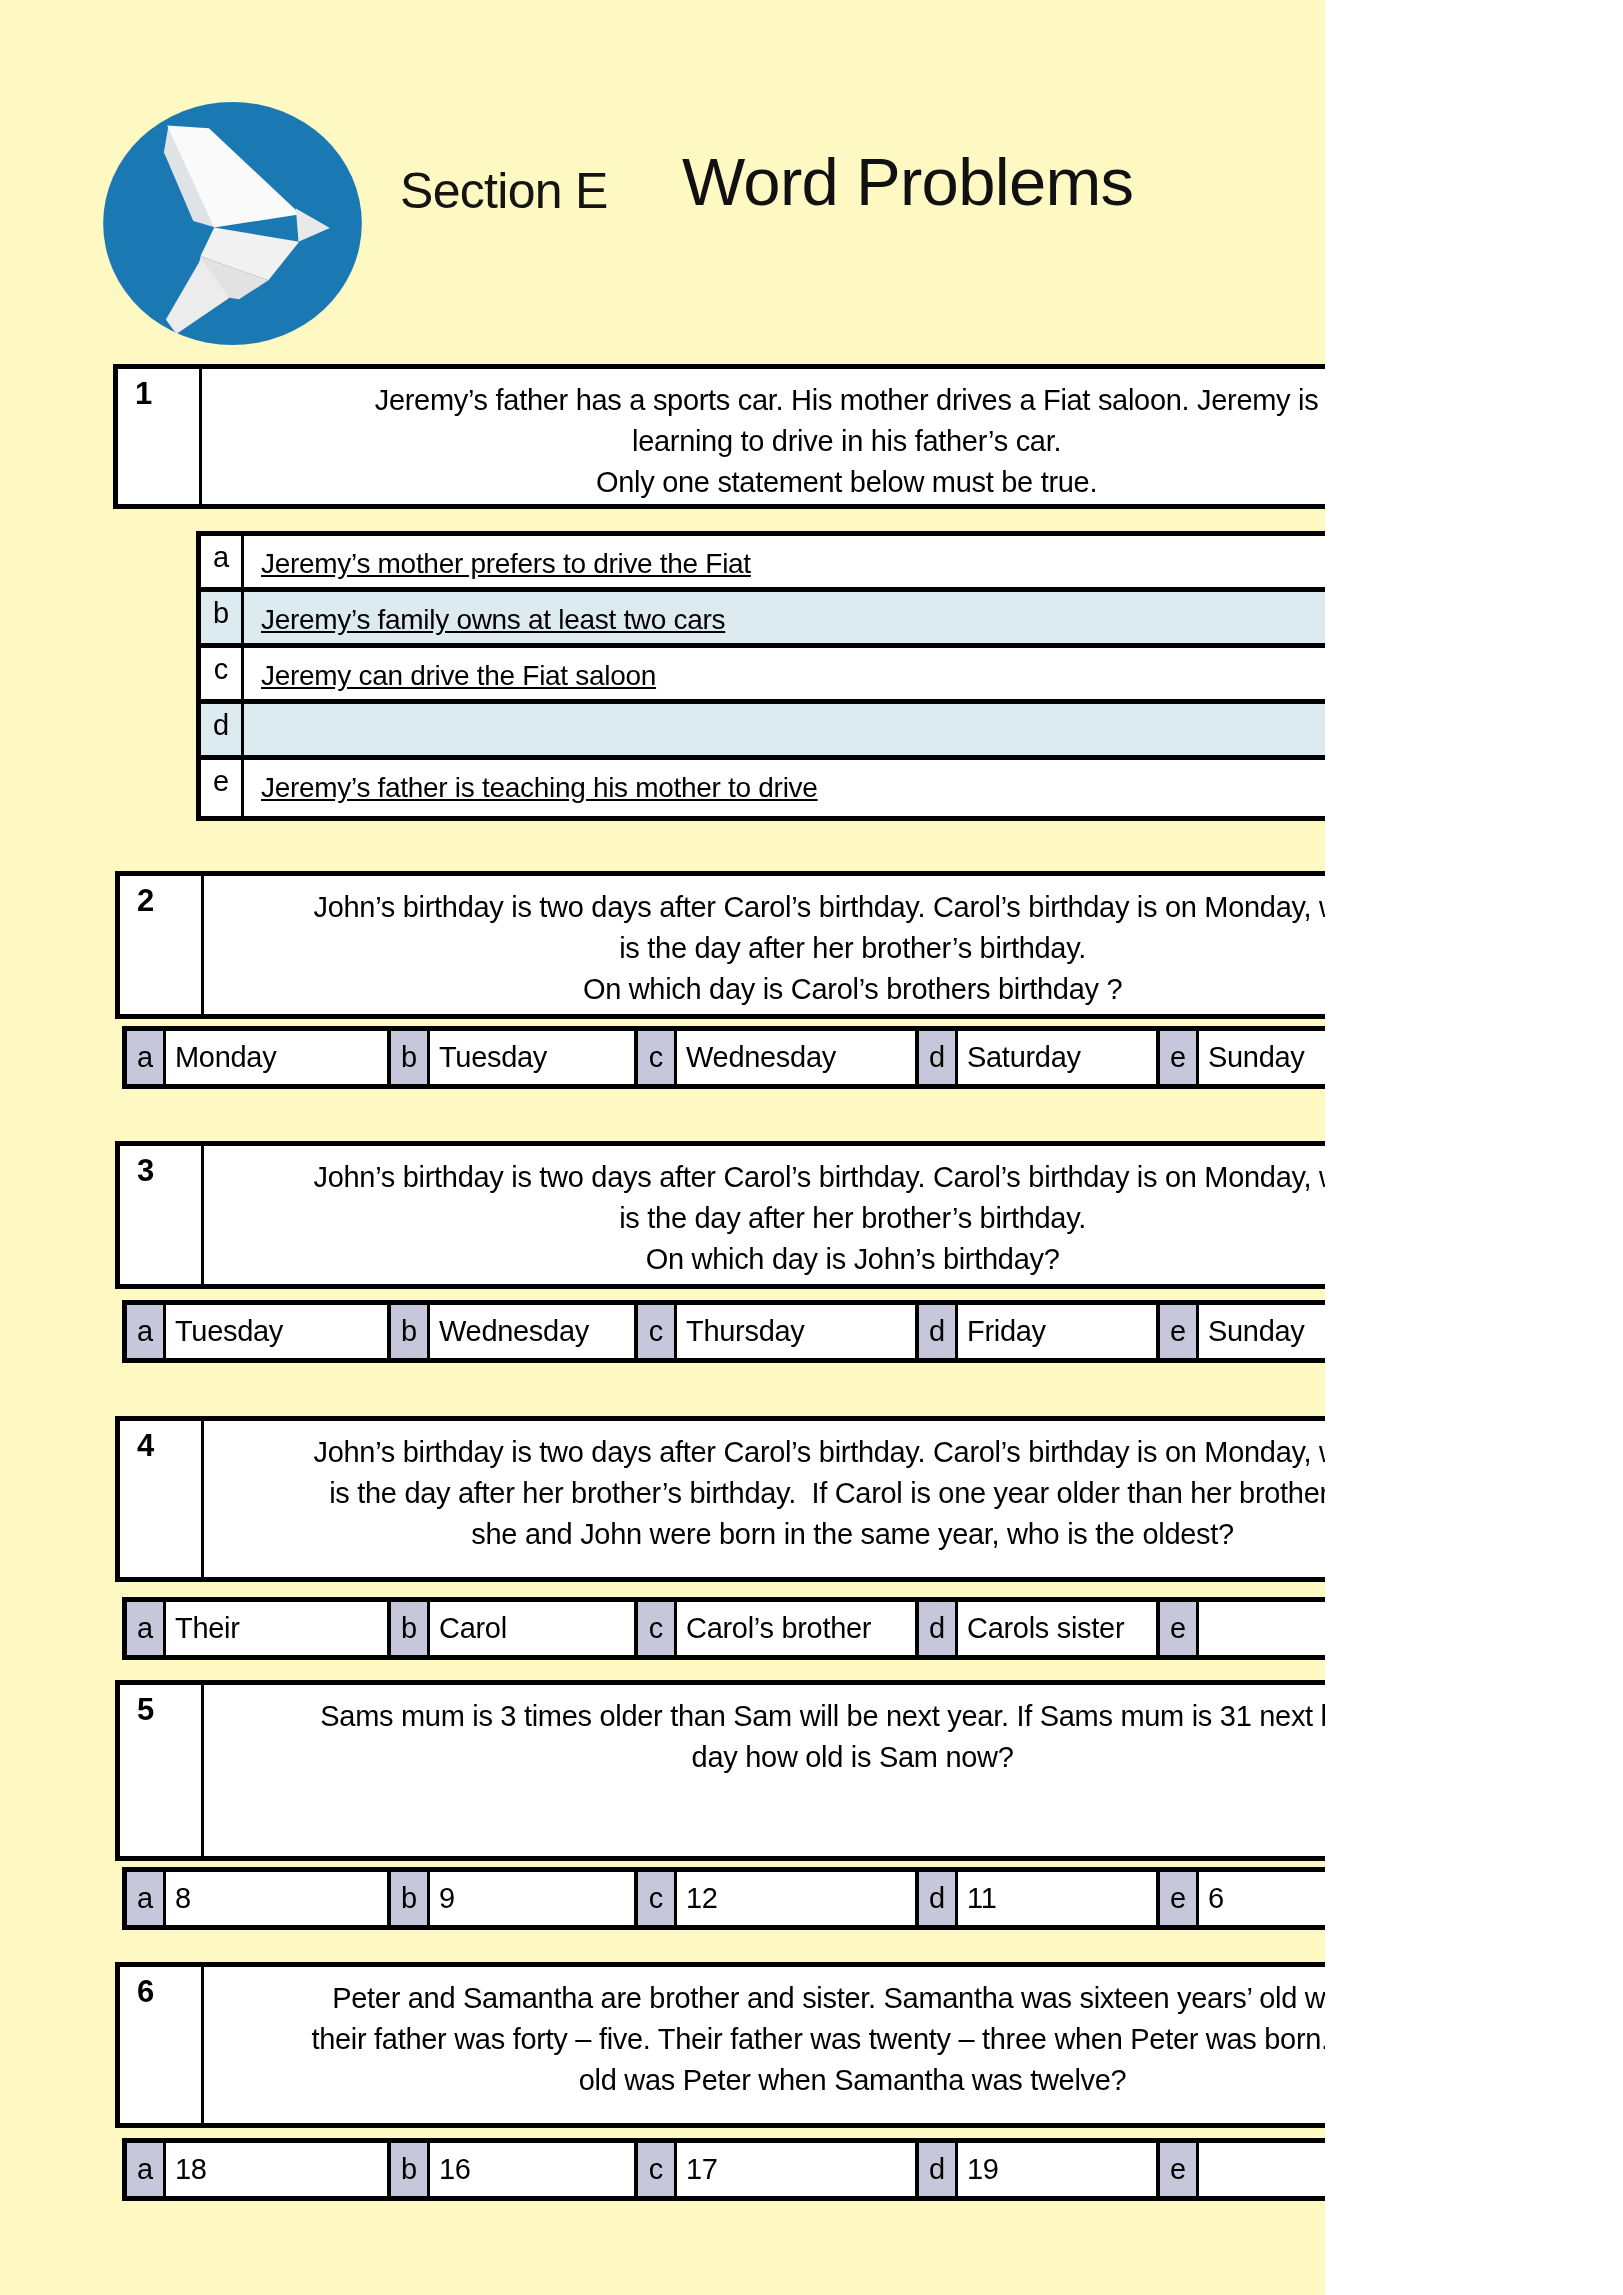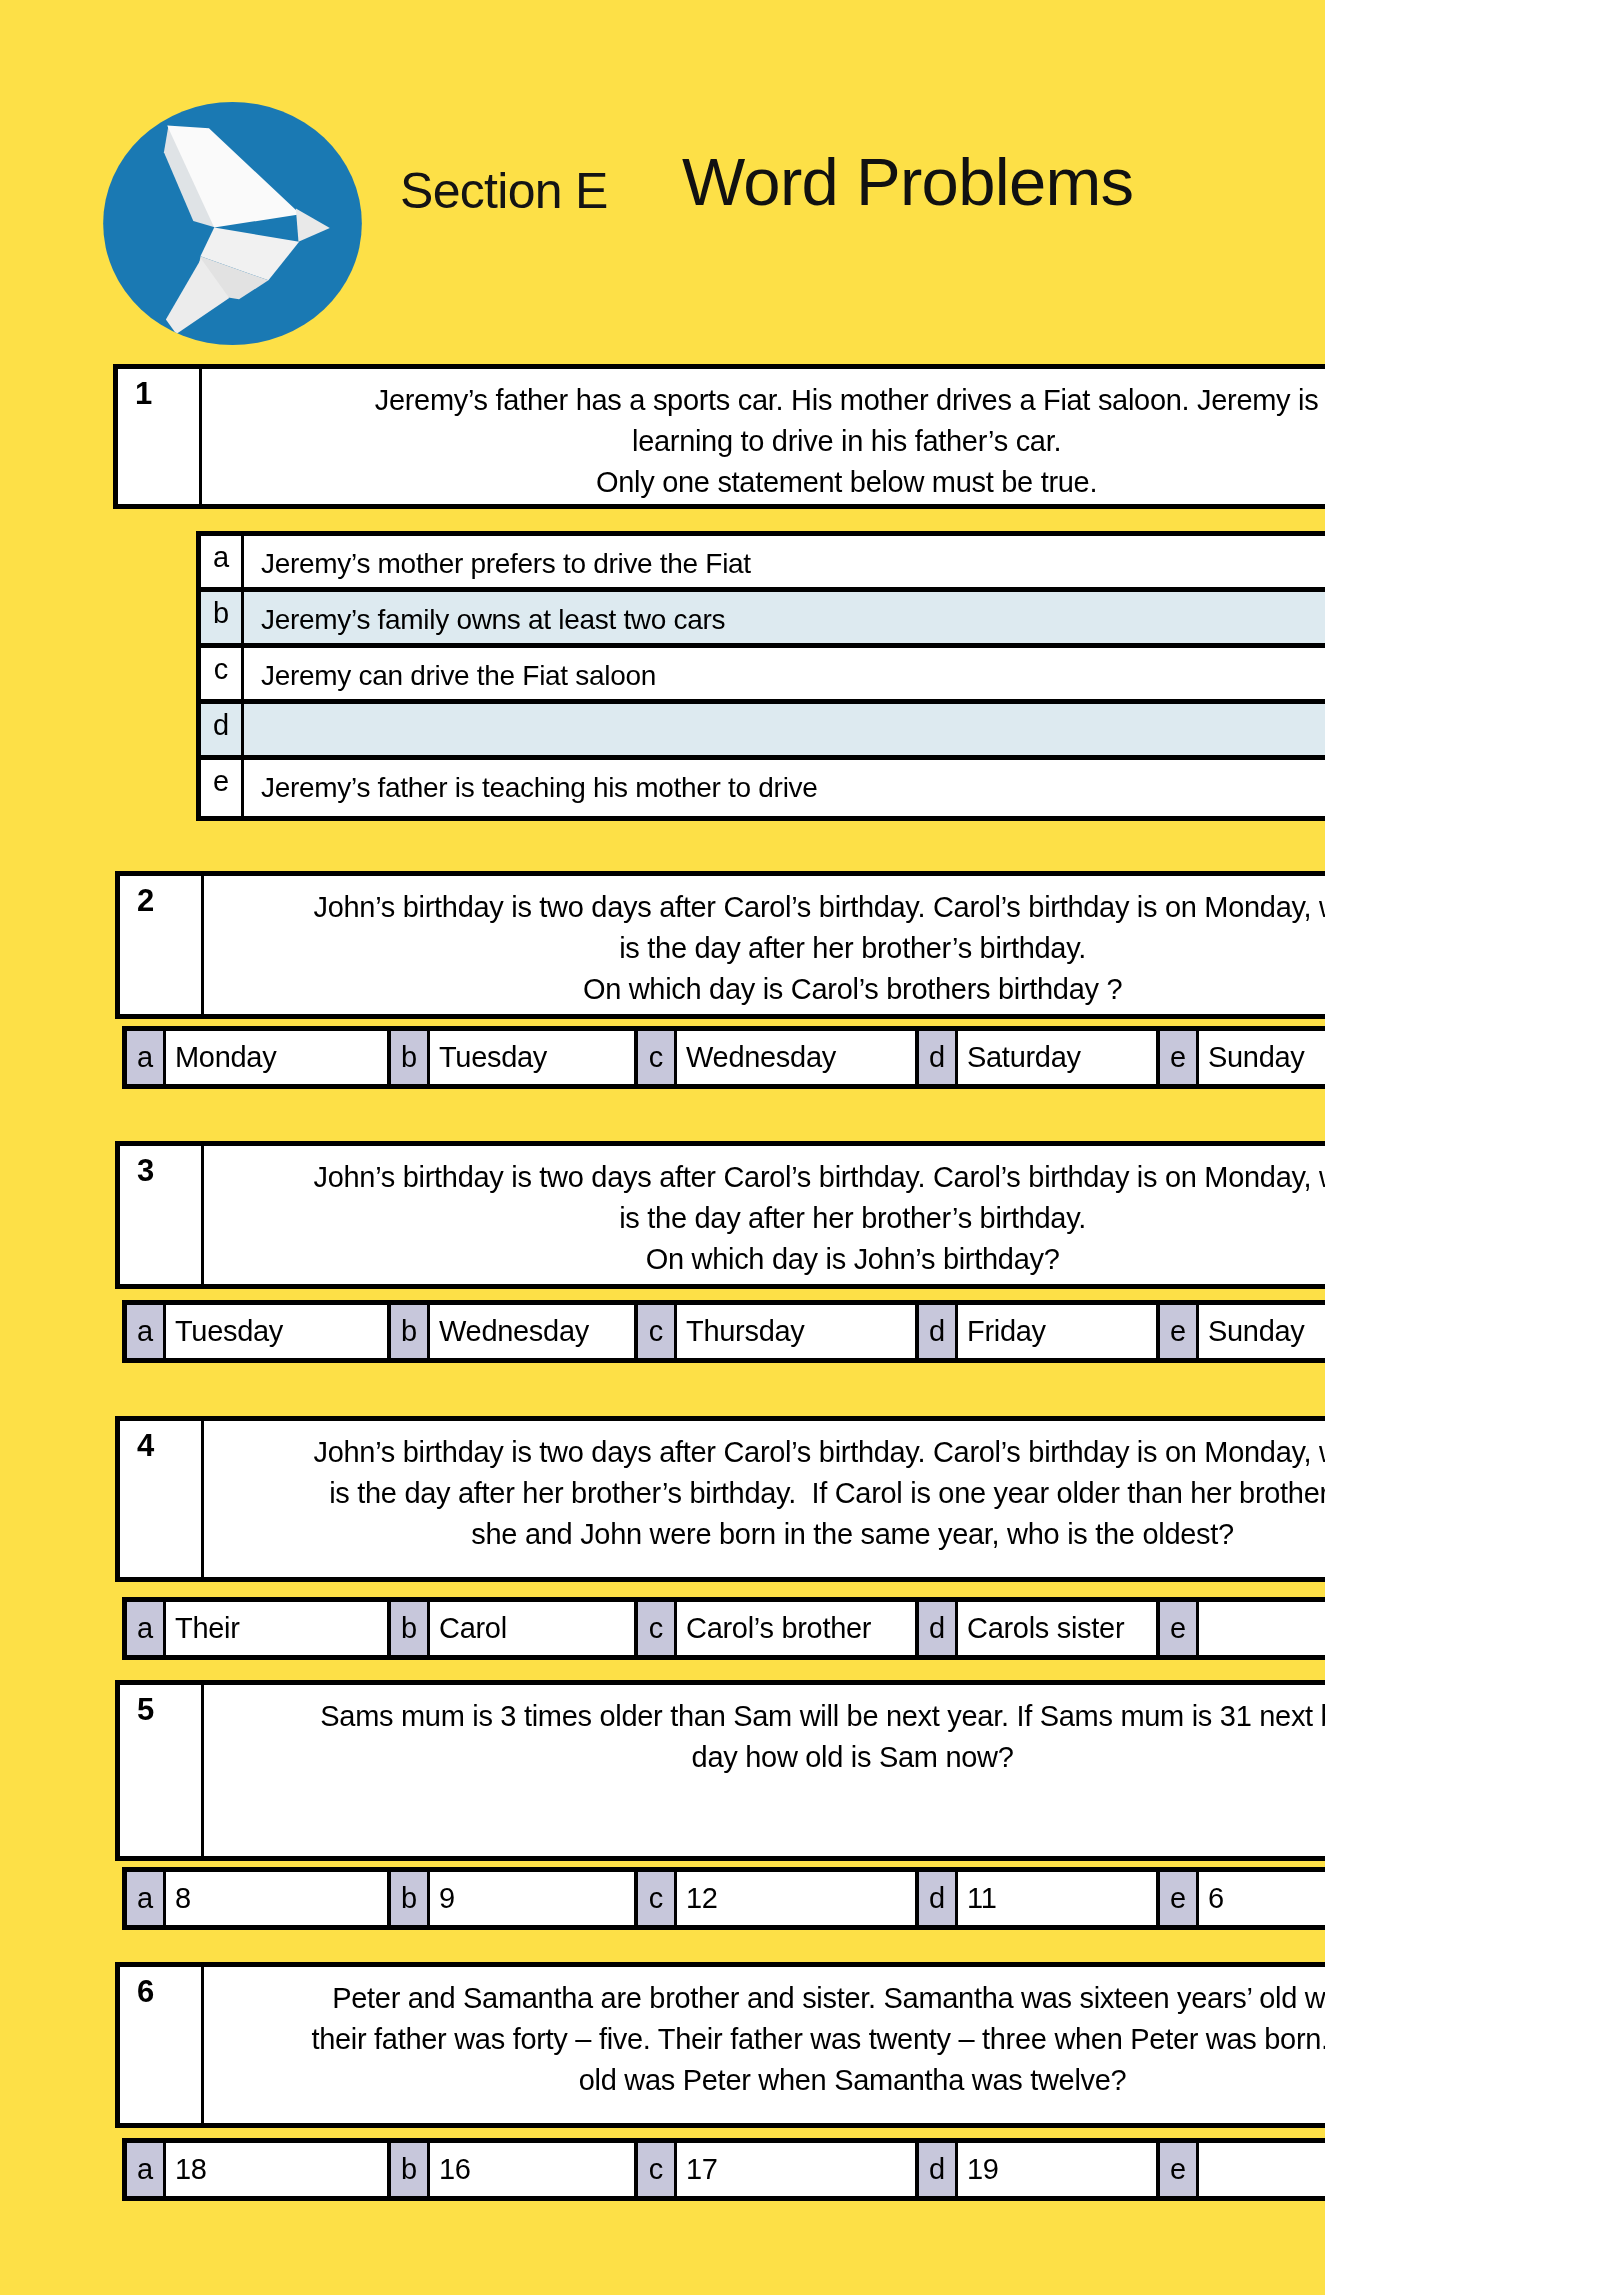--- a/index.html
+++ b/index.html
@@ -3,21 +3,21 @@
 <meta charset="utf-8">
 <style>
   * { margin: 0; padding: 0; box-sizing: border-box; }
   html,body { background: #ffffff; }
   body { font-family: "Liberation Sans", sans-serif; color: #000; }
 
   .page {
     position: relative;
     width: 1325px;
     height: 2295px;
-    background: #fde047;
+    background: #fef9c3;
     overflow: hidden;
   }
 
   
   .logo {
     position: absolute;
     left: 103px; top: 102px;
     width: 259px; height: 243px;
   }
   .section-label {
@@ -88,20 +88,21 @@
     font-size: 29px;
     padding-top: 5.2px;
     text-align: center;
   }
   .choice-text {
     flex: 1;
     font-size: 28px;
     padding: 11.8px 0 0 17px;
     letter-spacing: -0.3px;
     white-space: pre;
+    text-decoration: underline;
   }
 
   
   .answers {
     position: absolute;
     left: 122px;
     width: 1387px;
     height: 63px;
     border: 5.9px solid #000;
     display: grid;

